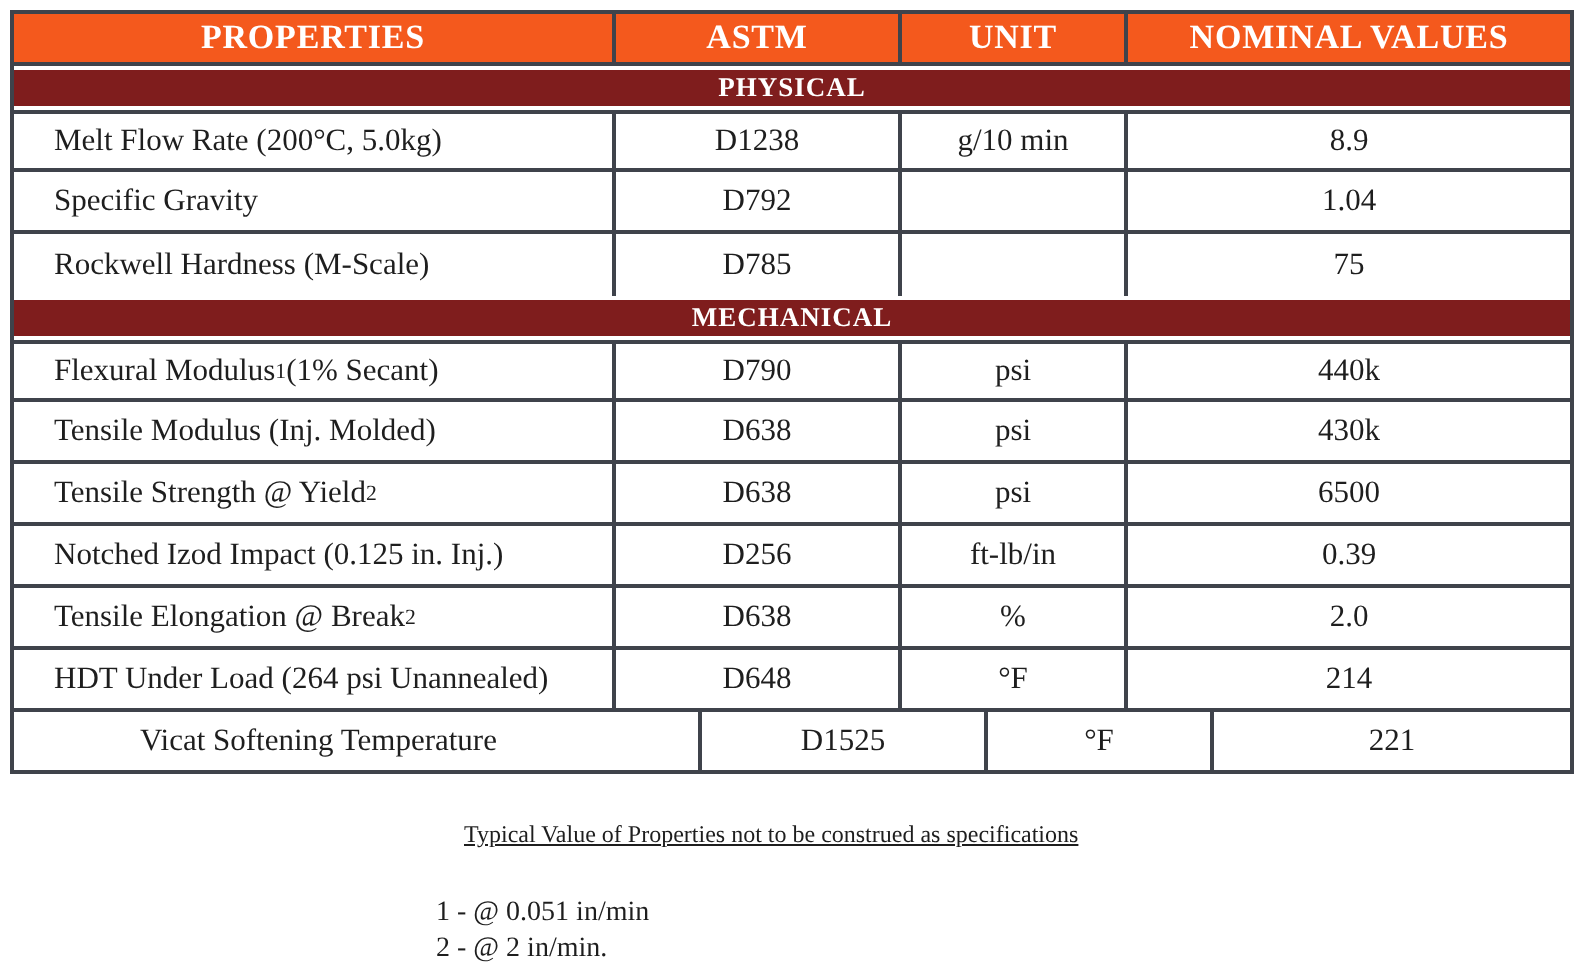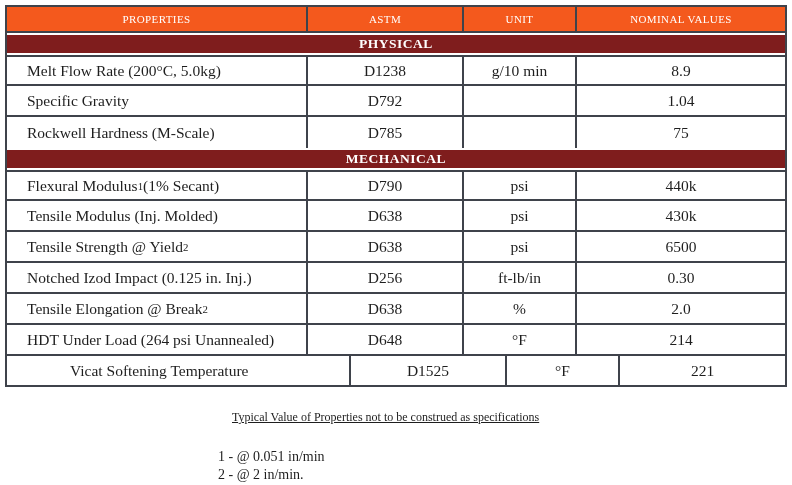--- a/index.html
+++ b/index.html
@@ -22,22 +22,22 @@
 
   .hdr-row {
     display: flex;
     height: 26px;
     background: #f4591d;
     border-bottom: 2px solid #3f434b;
   }
   .hdr-cell {
     display: flex; align-items: center; justify-content: center;
     color: #ffffff;
-    font-weight: normal;
-    font-size: 11px;
+    font-weight: bold;
+    font-size: 17px;
     letter-spacing: 0.4px;
     border-right: 2px solid #3f434b;
   }
   .hdr-cell:last-child { border-right: none; }
 
   .section-bar {
     height: 22px;
     background: #7f1d1d;
     border-top: 2px solid #ffffff;
     border-bottom: 2px solid #ffffff;
@@ -59,21 +59,21 @@
   .body-row.pre-section { border-bottom: none; }
 
   .cell {
     display: flex; align-items: center;
     font-size: 15.5px;
     border-right: 2px solid #3f434b;
     overflow: hidden; white-space: nowrap;
   }
   .cell:last-child { border-right: none; }
   .c-prop  { width: 301px; padding-left: 20px; justify-content: flex-start; }
-  .c-astm  { width: 156px; justify-content: center; }
+  .c-astm  { width: 143px; justify-content: center; }
   .c-unit  { width: 113px; justify-content: center; }
   .c-val   { flex: 1; justify-content: center; }
 
   .hdr-cell.c-prop { padding-left: 0; justify-content: center; }
 
   sup.fnref {
     font-size: 70%;
     line-height: 0;
     vertical-align: super;
   }
@@ -164,21 +164,21 @@
     <div class="cell c-unit">psi</div>
     <div class="cell c-val">6500</div>
   </div>
 
   <div class="body-row">
     <div class="cell c-prop">
         <span>Notched Izod Impact (0.125 in. Inj.)</span>
       </div>
     <div class="cell c-astm">D256</div>
     <div class="cell c-unit">ft-lb/in</div>
-    <div class="cell c-val">0.30</div>
+    <div class="cell c-val">0.39</div>
   </div>
 
   <div class="body-row">
     <div class="cell c-prop">
         <span>Tensile Elongation @ Break</span>
         <sup class="fnref">2</sup>
       </div>
     <div class="cell c-astm">D638</div>
     <div class="cell c-unit">%</div>
     <div class="cell c-val">2.0</div>

